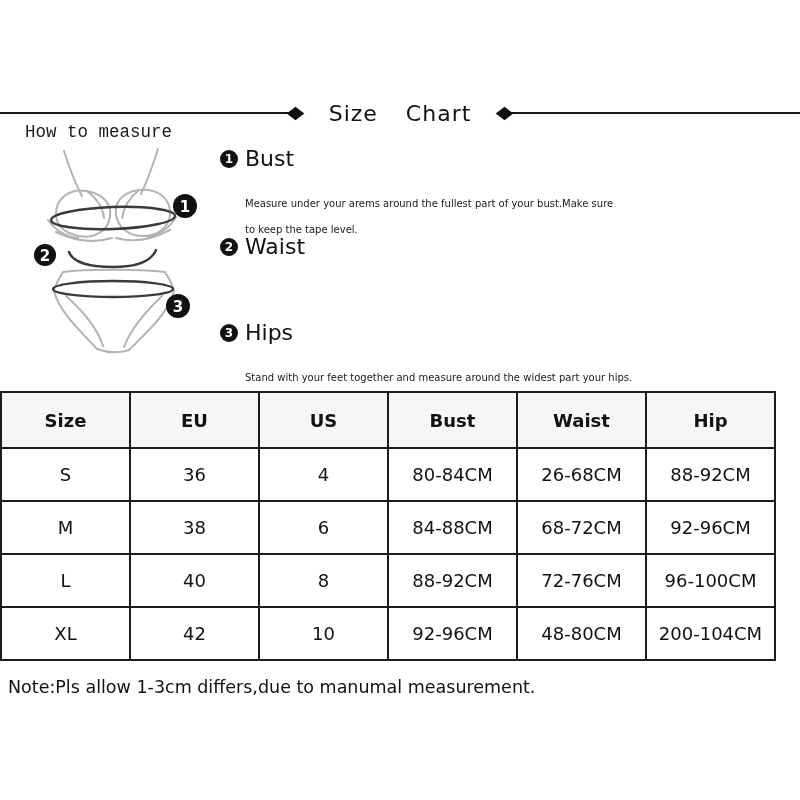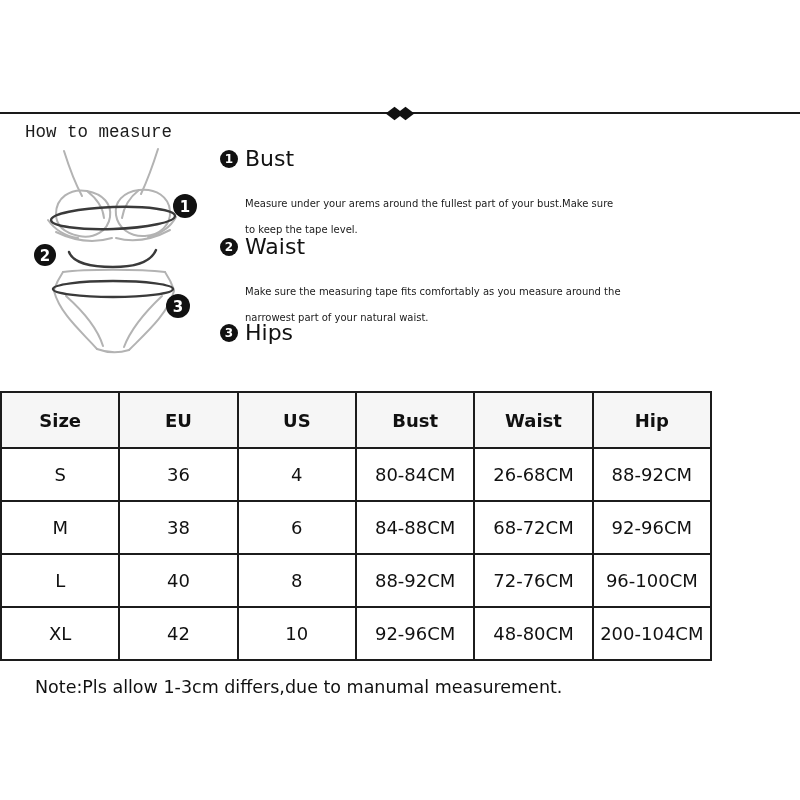--- a/index.html
+++ b/index.html
@@ -71,55 +71,55 @@
     font-size: 10px;
     line-height: 26px;
     color: #1a1a1a;
     white-space: pre-line;
   }
 
   
   .size-table {
     position: absolute;
     top: 391px; left: 0;
-    width: 712px;
+    width: 776px;
     border-collapse: collapse;
     table-layout: fixed;
   }
   .size-table th, .size-table td {
     border: 2px solid #1c1c1c;
     text-align: center;
     vertical-align: middle;
     font-size: 18px;
     color: #111;
   }
   .size-table th { height: 56px; background: #f6f6f6; font-weight: bold; }
   .size-table td { height: 53px; background: #fff; font-weight: normal; }
 
   
   .note {
     position: absolute;
     left: 8px; top: 677px;
     font-size: 17.5px;
     color: #111;
-    margin-left: 27px;
   }
 
   
   .lt { stroke: #b3b3b3; stroke-width: 2; fill: none; stroke-linecap: round; }
   .dk { stroke: #3a3a3a; stroke-width: 2.4; fill: none; stroke-linecap: round; }
   .badge-circle { fill: #111; }
   .badge-num { fill: #fff; font-size: 15px; font-weight: bold; text-anchor: middle; }
 </style>
 </head>
 <body>
 
 <div class="title-row">
   <div class="title-line"></div>
   <div class="diamond"></div>
+  <div class="page-title">Size Chart</div>
   <div class="diamond"></div>
   <div class="title-line"></div>
 </div>
 
 <div class="how-to-measure">How to measure</div>
 
 <svg class="sketch" width="230" height="240" viewBox="0 140 230 240" xmlns="http://www.w3.org/2000/svg">
   <g>
     <path class="lt" d="M64,151 C70,170 75,183 82,196"></path>
     <path class="lt" d="M158,149 C152,168 147,181 141,194"></path>
@@ -174,29 +174,28 @@
     </div>
     <div class="m-desc">Measure under your arems around the fullest part of your bust.Make sure
 to keep the tape level.</div>
   </div>
 
   <div class="m-section m-sec-2">
     <div class="m-head">
       <span class="num-badge">2</span>
       <span class="m-title">Waist</span>
     </div>
-    <div class="m-desc">Make sure the measuring tape fits comfortably as you measure around the
-narrowest part of your natural waist.</div>
   </div>
 
   <div class="m-section m-sec-3">
     <div class="m-head">
       <span class="num-badge">3</span>
       <span class="m-title">Hips</span>
     </div>
+    <div class="m-desc">Stand with your feet together and measure around the widest part your hips.</div>
   </div>
 
 </div>
 
 <table class="size-table">
   <thead>
     <tr>
       <th>Size</th>
       <th>EU</th>
       <th>US</th>

